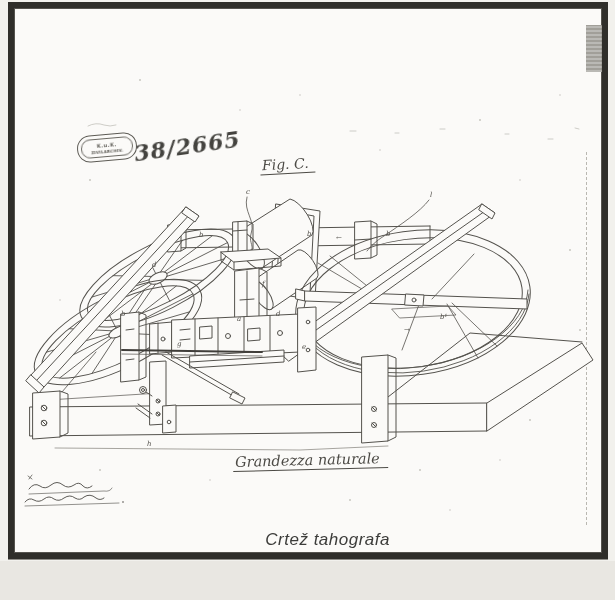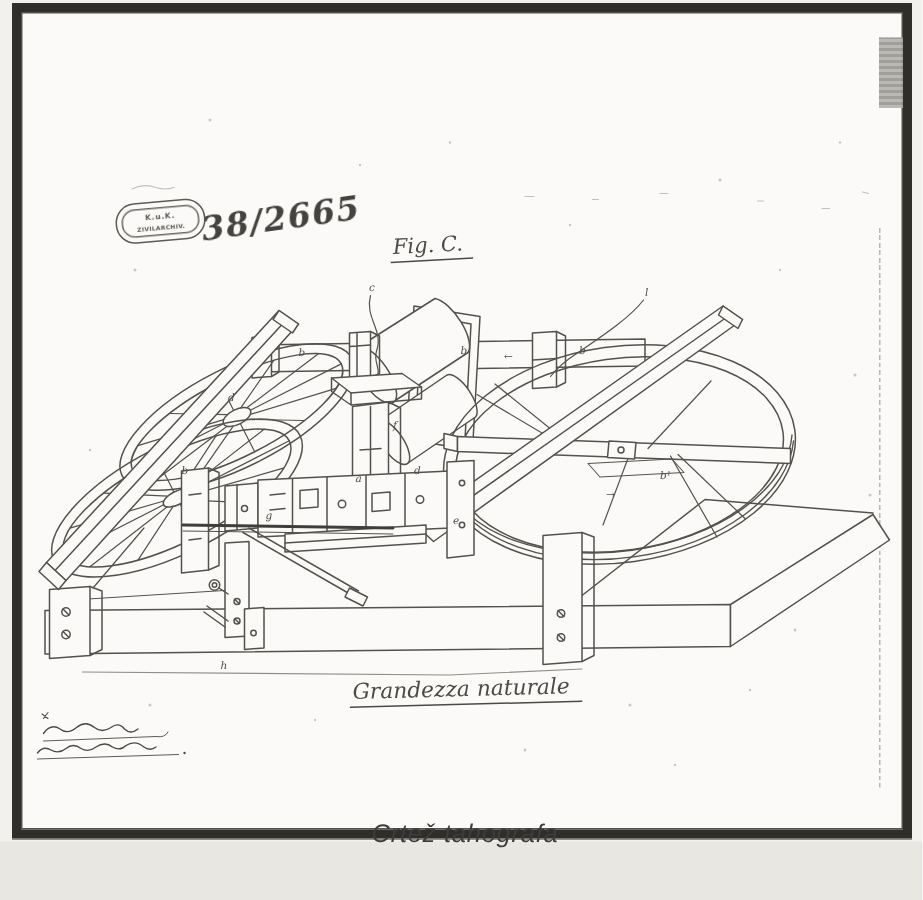--- a/index.html
+++ b/index.html
@@ -41,21 +41,21 @@
     position:absolute;left:260px;top:156px;transform:rotate(-3deg);
     font:italic 14px "DejaVu Serif",serif;color:#4c4a45;
     border-bottom:1px solid #4c4a45;padding:0 6px 1px 2px;
   }
   .scale-label{
     position:absolute;left:233px;top:452px;transform:rotate(-1.5deg);
     font:italic 14.5px "DejaVu Serif",serif;color:#4c4a45;
     border-bottom:1px solid #4c4a45;padding:0 8px 1px 2px;
   }
   .caption{
-    position:absolute;left:230px;top:546px;width:160px;text-align:center;
+    position:absolute;left:230px;top:530px;width:160px;text-align:right;
     font:italic 17px "Liberation Sans",sans-serif;color:#3c3c3a;letter-spacing:.5px;
   }
   .drawing-svg{position:absolute;left:0;top:0;}
   #labels-layer{position:absolute;left:0;top:0;width:615px;height:600px;pointer-events:none;}
   .dlabel{position:absolute;font:italic 7px "DejaVu Serif",serif;color:#504e49;}
 </style>
 </head>
 <body>
 
 <div class="screen">

